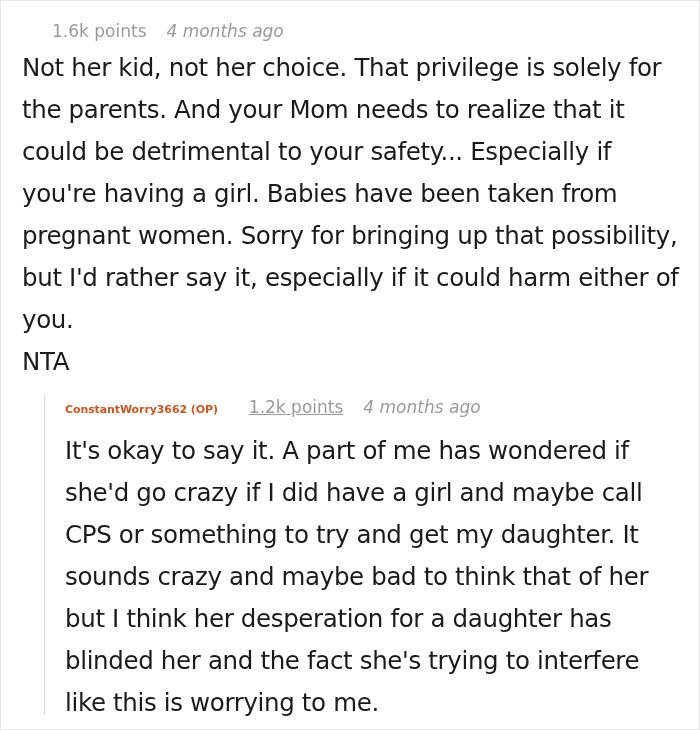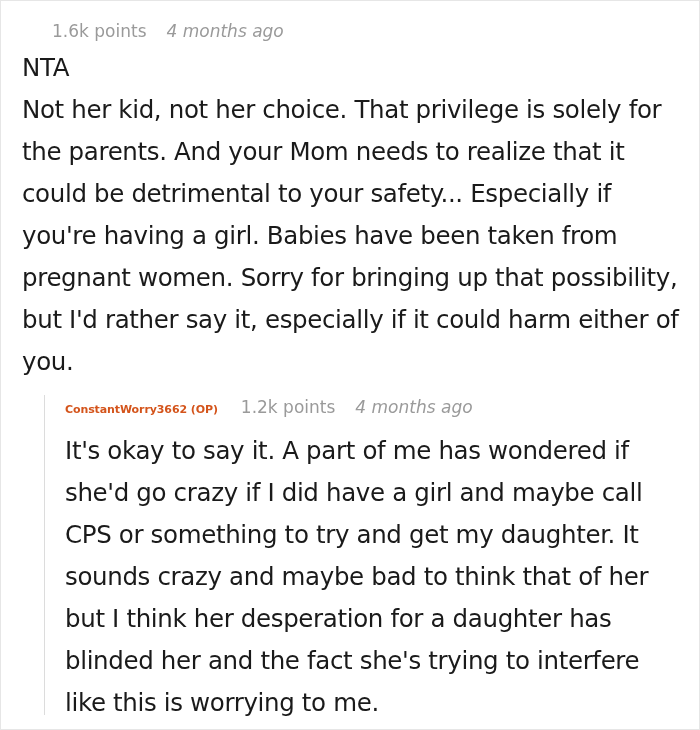--- a/index.html
+++ b/index.html
@@ -65,35 +65,35 @@
     }
     .reply .meta {
       padding-top: 0;
     }
     .reply .author {
       font-size: 11px;
     }
     .reply .body {
       margin-top: 8px;
     }
-    .reply .points { margin-left: 23px; }
+    .reply .points { margin-left: 31px; text-decoration: underline; }
     .reply .time { margin-left: 20px; }
   </style>
 </head>
 <body>
 
 <div class="frame">
   <div class="comment top">
     <div class="meta">
       <span class="points">1.6k points</span>
       <span class="time">4 months ago</span>
     </div>
     <div class="body">
+      <p>Not her kid, not her choice. That privilege is solely for the parents. And your Mom needs to realize that it could be detrimental to your safety... Especially if you're having a girl. Babies have been taken from pregnant women. Sorry for bringing up that possibility, but I'd rather say it, especially if it could harm either of you.</p>
       <p>NTA</p>
-      <p>Not her kid, not her choice. That privilege is solely for the parents. And your Mom needs to realize that it could be detrimental to your safety... Especially if you're having a girl. Babies have been taken from pregnant women. Sorry for bringing up that possibility, but I'd rather say it, especially if it could harm either of you.</p>
     </div>
 
     <div class="reply">
       <div class="meta">
         <span class="author" style="color:#d4541b;">ConstantWorry3662 (OP)</span>
         <span class="points">1.2k points</span>
         <span class="time">4 months ago</span>
       </div>
       <div class="body">
         <p>It's okay to say it. A part of me has wondered if she'd go crazy if I did have a girl and maybe call CPS or something to try and get my daughter. It sounds crazy and maybe bad to think that of her but I think her desperation for a daughter has blinded her and the fact she's trying to interfere like this is worrying to me.</p>

